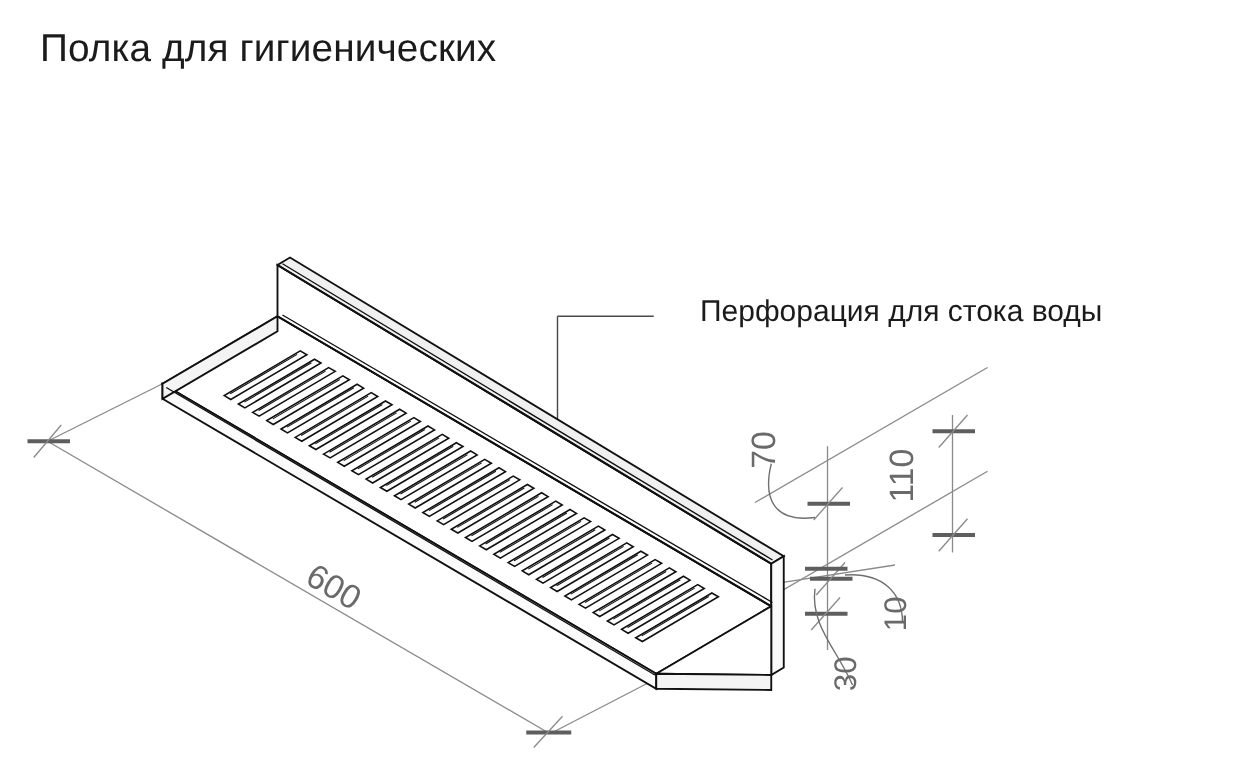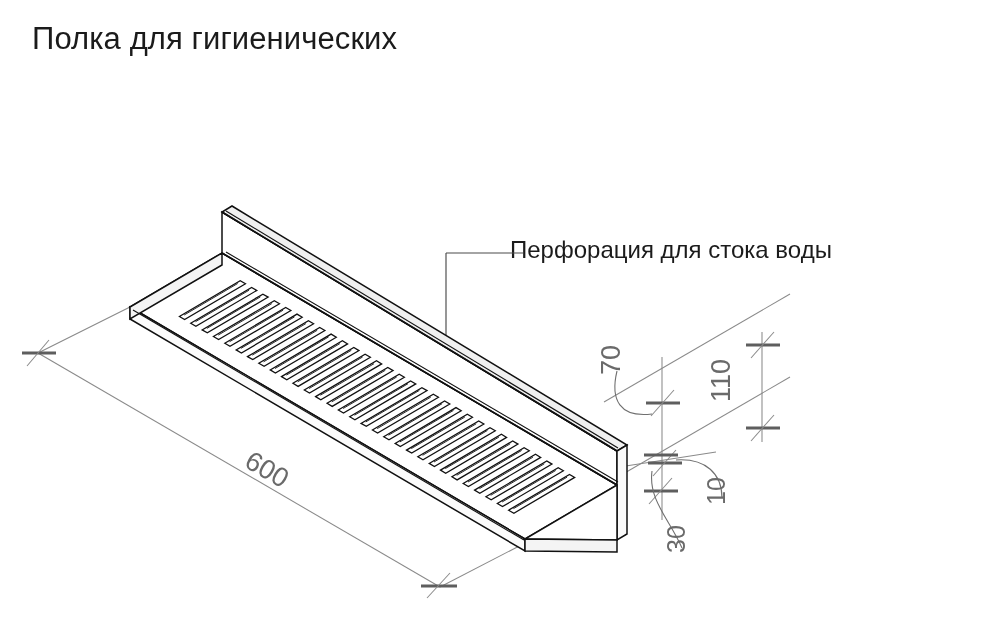--- a/index.html
+++ b/index.html
@@ -8,21 +8,21 @@
     font-family:"Liberation Sans","DejaVu Sans",sans-serif;
     overflow:hidden;position:relative;
   }
   #stage{position:absolute;left:0;top:0;width:990px;height:496px;}
   .title-block{
     position:absolute;left:32px;top:18px;width:620px;
     font-size:31px;line-height:1.33;color:#1b1b1b;
     letter-spacing:0.1px;
   }
   .note-label{
-    position:absolute;left:510px;top:236px;
+    position:absolute;left:560px;top:236px;
     font-size:24px;color:#1b1b1b;white-space:nowrap;
   }
   svg{position:absolute;left:0;top:0;}
   .obj-line{fill:none;stroke:#111111;stroke-width:1.6;stroke-linejoin:miter;}
   .obj-thin{fill:none;stroke:#111111;stroke-width:1.1;}
   .face{stroke:#111111;stroke-width:1.5;stroke-linejoin:miter;}
   .slot{fill:none;stroke:#111111;stroke-width:1.25;}
   .dim-line{fill:none;stroke:#8a8a8a;stroke-width:1.05;}
   .dim-ext{fill:none;stroke:#8a8a8a;stroke-width:1.05;}
   .dim-tick{stroke:#5e5e5e;stroke-width:3.2;stroke-linecap:butt;}

